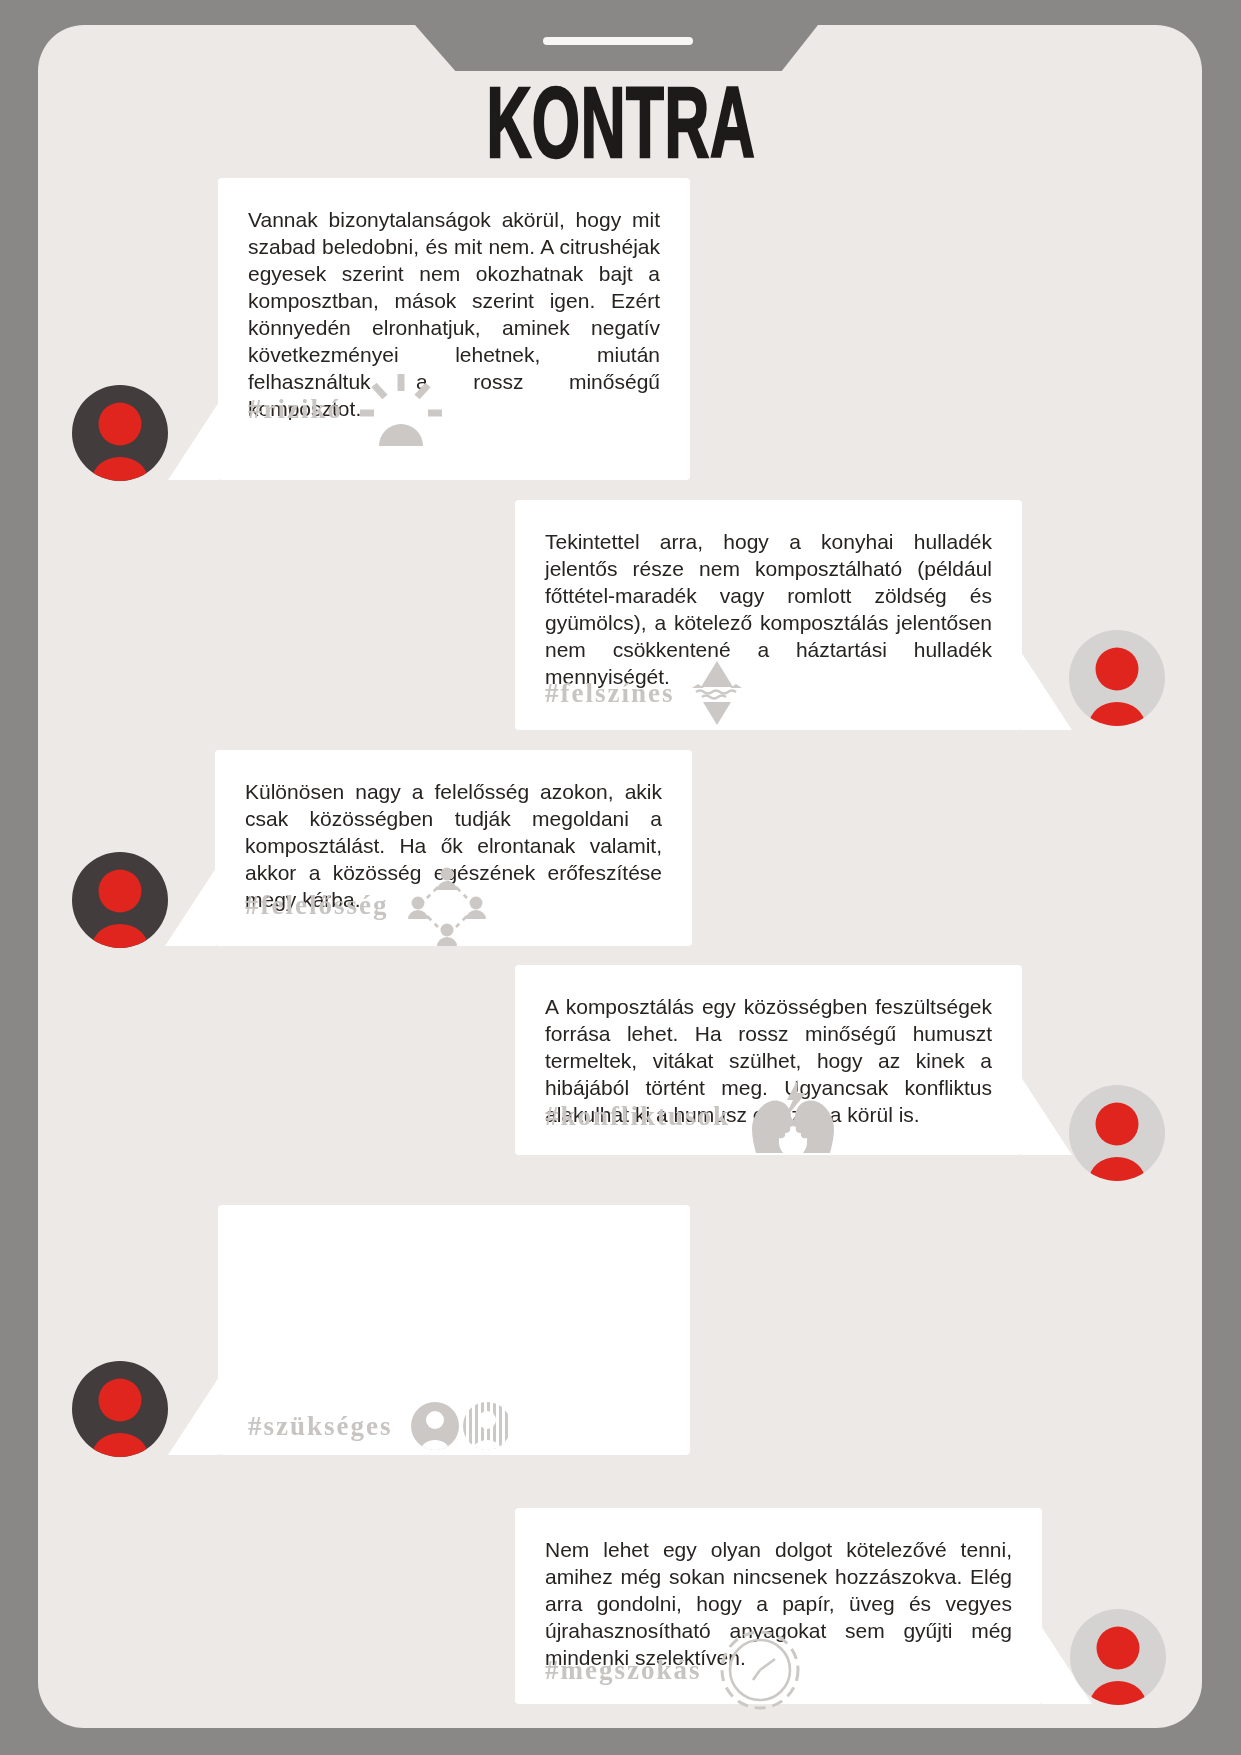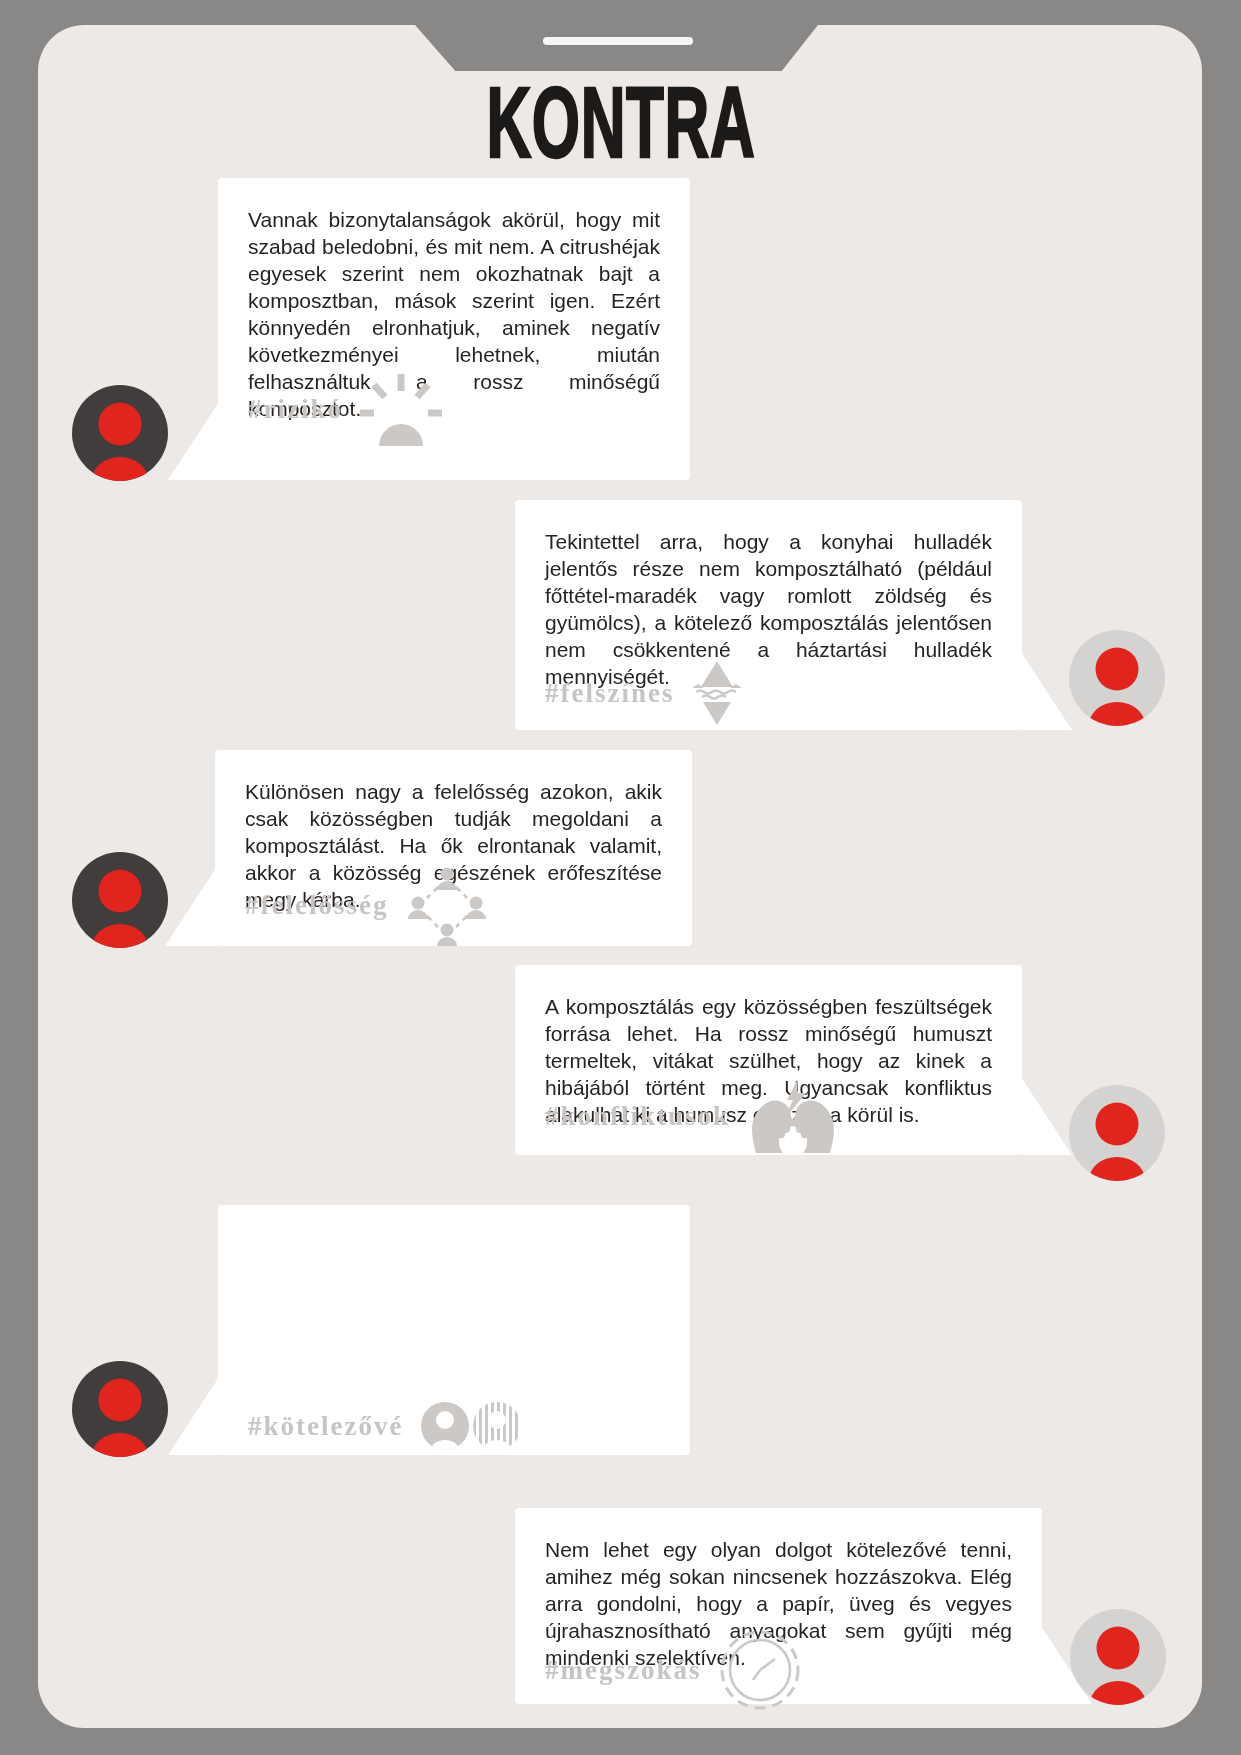--- a/index.html
+++ b/index.html
@@ -183,21 +183,21 @@
 </div>
 <div class="avatar light a4">
   <svg width="96" height="96" viewBox="0 0 96 96">
     <circle cx="48" cy="39" r="21.5" fill="#E0251F"></circle>
     <ellipse cx="48" cy="95" rx="28" ry="23" fill="#E0251F"></ellipse>
   </svg>
 </div>
 
 <div class="bubble left b5">
   <div class="tagrow">
-    <span class="tag">#kötelezővé</span>
+    <span class="tag">#szükséges</span>
     <svg class="icon" width="104" height="54" viewBox="0 0 104 54">
       <defs>
         <pattern id="stripes" width="6" height="6" patternUnits="userSpaceOnUse">
           <rect width="3" height="6" fill="#CBC8C6"></rect>
           <rect x="3" width="3" height="6" fill="#FFFFFF"></rect>
         </pattern>
         <clipPath id="c1">
             <circle cx="26" cy="27" r="24"></circle>
           </clipPath>
         <clipPath id="c2">

